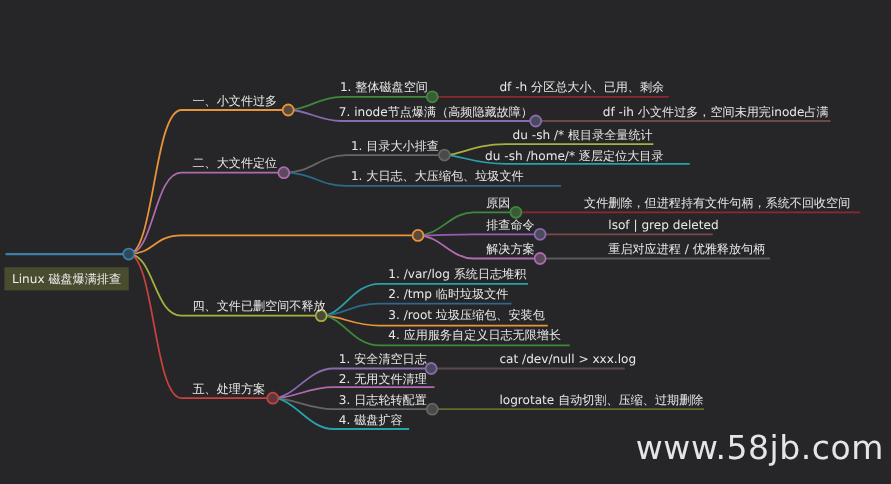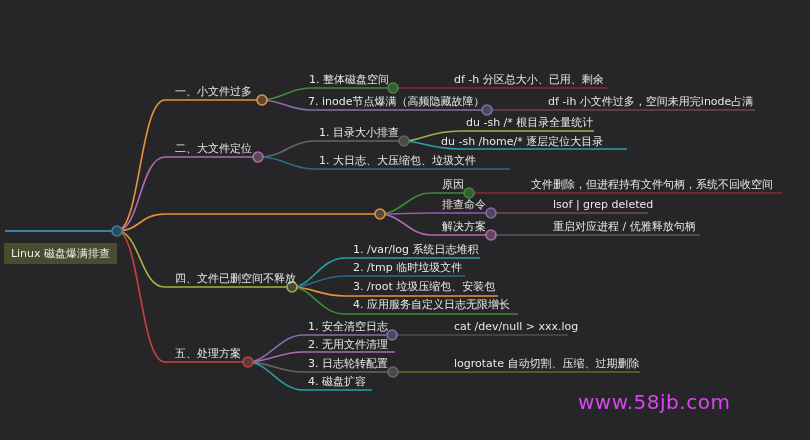--- a/index.html
+++ b/index.html
@@ -2,21 +2,21 @@
 <html><head>
   <meta charset="utf-8">
   <style>
     html, body { margin: 0; padding: 0; background: #262628; }
     #stage { position: relative; width: 810px; height: 440px; overflow: hidden; background: #262628;
       font-family: "DejaVu Sans", "Liberation Sans", sans-serif; }
     svg { position: absolute; left: 0; top: 0; }
     .lbl { position: absolute; color: #e8e8e8; font-size: 11px; white-space: nowrap; line-height: 14px; }
     .root { position: absolute; left: 4px; top: 212px; width: 113px; height: 21px; background: #4a4c30;
       color: #eee; font-size: 11px; line-height: 21px; text-align: center; margin-top: 31px; }
-    .wm { position: absolute; left: 578px; top: 390px; color: #d946ef; font-size: 20px; letter-spacing: 0.5px;
+    .wm { position: absolute; left: 578px; top: 390px; color: #e5e5e5; font-size: 30px; letter-spacing: 0.5px;
       font-family: "DejaVu Sans", sans-serif; }
   </style>
 </head>
 <body>
 
 <div id="stage">
   <svg width="810" height="440">
     <g fill="none" stroke-width="1.6">
 
       <line x1="5" y1="231" x2="117" y2="231" stroke="#3c7fa8" stroke-width="2"></line>

